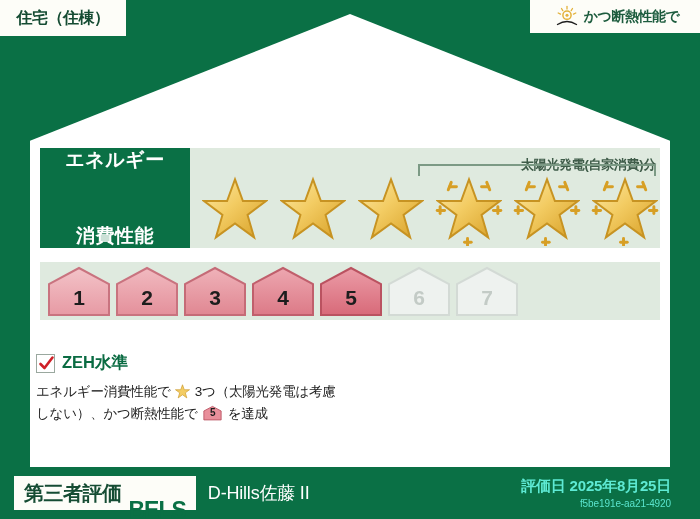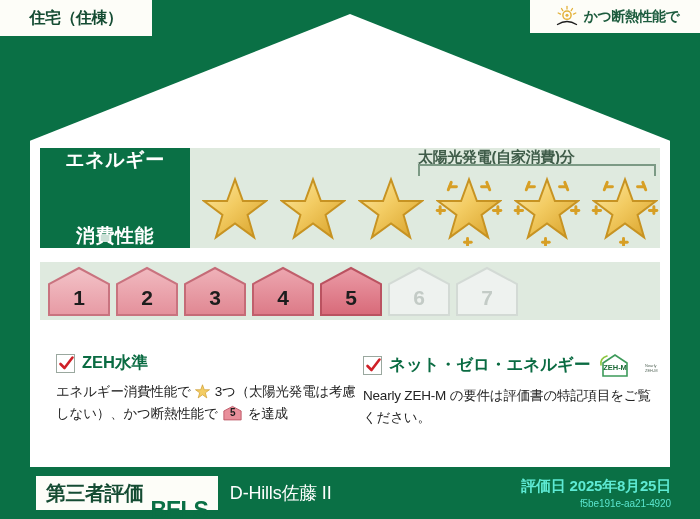--- a/index.html
+++ b/index.html
@@ -19,21 +19,21 @@
     clip-path:polygon(0% 100%, 0% 28%, 50% 0%, 100% 28%, 100% 100%);
   }
 
   
   .top-tag{
     position:absolute;top:0;background:#fdfdf8;
     display:flex;align-items:center;justify-content:center;
     box-sizing:border-box;
   }
   #tag-building-type{
-    left:0;width:152px;height:36px;
+    left:0;width:126px;height:36px;
     font-size:16px;font-weight:bold;color:#154c33;
     letter-spacing:-0.5px;
   }
   #tag-renewable{
     right:0;width:170px;height:33px;
     gap:5px;font-size:14px;font-weight:bold;color:#1d5c3e;
     letter-spacing:-0.5px;padding-left:4px;
   }
   #sun-icon{flex:0 0 auto;width:24px;height:24px;display:block;}
 
@@ -84,42 +84,42 @@
     position:absolute;left:50%;top:50%;transform:translate(-50%,-50%);
     width:78px;height:74px;display:block;
   }
 
   
   #solar-bracket{
     position:absolute;top:16px;right:4px;width:238px;height:12px;
     border:2px solid #7c9a85;border-bottom:none;box-sizing:border-box;
   }
   #solar-bracket-label{
-    position:absolute;top:0px;right:4px;width:238px;
-    text-align:left;font-size:15px;font-weight:bold;color:#3f5c49;
+    position:absolute;top:8px;right:4px;width:238px;
+    text-align:right;font-size:13px;font-weight:bold;color:#3f5c49;
     letter-spacing:-0.3px;
   }
 
   
   #house-strip{
     position:absolute;inset:0;display:flex;align-items:center;
     padding-left:6px;box-sizing:border-box;gap:2px;
   }
   .house-cell{position:relative;width:66px;height:50px;flex:0 0 auto;}
   .house-shape{position:absolute;inset:0;width:100%;height:100%;display:block;}
   .house-num{
     position:absolute;left:0;right:0;bottom:6px;text-align:center;
     font-size:21px;font-weight:bold;z-index:2;
   }
   .house-cell.on .house-num{color:#1d1d1d;}
   .house-cell.off .house-num{color:#c3cbc6;}
 
   
   .check-block{position:absolute;top:352px;width:300px;}
-  #check-zeh{left:56px;}
+  #check-zeh{left:36px;}
   #check-nze{left:363px;}
 
   .check-head{display:flex;align-items:center;gap:7px;margin-bottom:7px;}
   .check-box{
     flex:0 0 auto;width:19px;height:19px;border:1.5px solid #9aa89f;
     background:#fff;position:relative;box-sizing:border-box;
   }
   .check-box svg{position:absolute;left:1px;top:0px;width:17px;height:17px;}
   .check-title{font-size:16.5px;font-weight:bold;color:#0a6b42;letter-spacing:0px;}
   #zehm-logo{flex:0 0 auto;width:62px;height:26px;display:block;margin-left:2px;}
@@ -133,21 +133,21 @@
   }
   .inline-house svg{position:absolute;inset:0;width:100%;height:100%;}
   .inline-house span{
     position:absolute;left:0;right:0;bottom:0px;text-align:center;
     font-size:10px;font-weight:bold;color:#1d1d1d;
   }
 
   
   #footer{
     position:absolute;left:0;right:0;bottom:0;height:52px;
-    background:#0a7045;display:flex;align-items:center;padding-left:22px;
+    background:#0a7045;display:flex;align-items:center;
   }
   #bels-box{
     margin-left:14px;background:#fdfdf8;height:34px;
     display:flex;align-items:center;padding:0 10px;gap:7px;box-sizing:border-box;
   }
   #bels-label{font-size:20px;font-weight:bold;color:#154c33;letter-spacing:-0.5px;}
   #bels-mark{font-size:23px;font-weight:bold;color:#0a7045;letter-spacing:-1px;margin-top:35px;}
   #property-name{
     margin-left:12px;color:#ffffff;font-size:18px;letter-spacing:-0.2px;
   }
@@ -387,38 +387,20 @@
       <span class="inline-house">
         <svg viewBox="0 0 66 50">
           <polygon points="3,49 3,18 33,2 63,18 63,49" fill="#e98f9b" stroke="#ba5260" stroke-width="3"></polygon>
         </svg>
         <span>5</span>
       </span>
       <span>を達成</span>
     </div>
   </div>
 
-  <div class="check-block" id="check-nze">
-    <div class="check-head">
-      <span class="check-box">
-        <svg viewBox="0 0 17 17">
-          <path d="M2.5 9 L6.5 13 L14.5 2.5" fill="none" stroke="#cf2027" stroke-width="2.6" stroke-linecap="round" stroke-linejoin="round"></path>
-        </svg>
-      </span>
-      <span class="check-title">ネット・ゼロ・エネルギー</span>
-      <svg id="zehm-logo" viewBox="0 0 62 26">
-        <path d="M4 24 L4 11 L16 3 L28 11 L28 24 Z" fill="none" stroke="#3d9a5a" stroke-width="1.6"></path>
-        <path d="M2 13 Q1 6 8 4" fill="none" stroke="#8cc63f" stroke-width="1.6" stroke-linecap="round"></path>
-        <text x="16" y="18" font-family="'Liberation Sans',sans-serif" font-size="7.5" font-weight="bold" fill="#1d6b38" text-anchor="middle">ZEH-M</text>
-        <text x="46" y="15" font-family="'Liberation Sans',sans-serif" font-size="4" fill="#5a6b5f">Nearly</text>
-        <text x="46" y="20" font-family="'Liberation Sans',sans-serif" font-size="4" fill="#5a6b5f">ZEH-M</text>
-      </svg>
-    </div>
-    <div class="check-body">Nearly ZEH-M の要件は評価書の特記項目をご覧ください。</div>
-  </div>
 
   <div id="footer">
     <div id="bels-box">
       <span id="bels-label">第三者評価</span>
       <span id="bels-mark">BELS</span>
     </div>
     <span id="property-name">D-Hills佐藤 II</span>
     <div id="footer-right">
       <div id="eval-date">
         <span>評価日</span>

